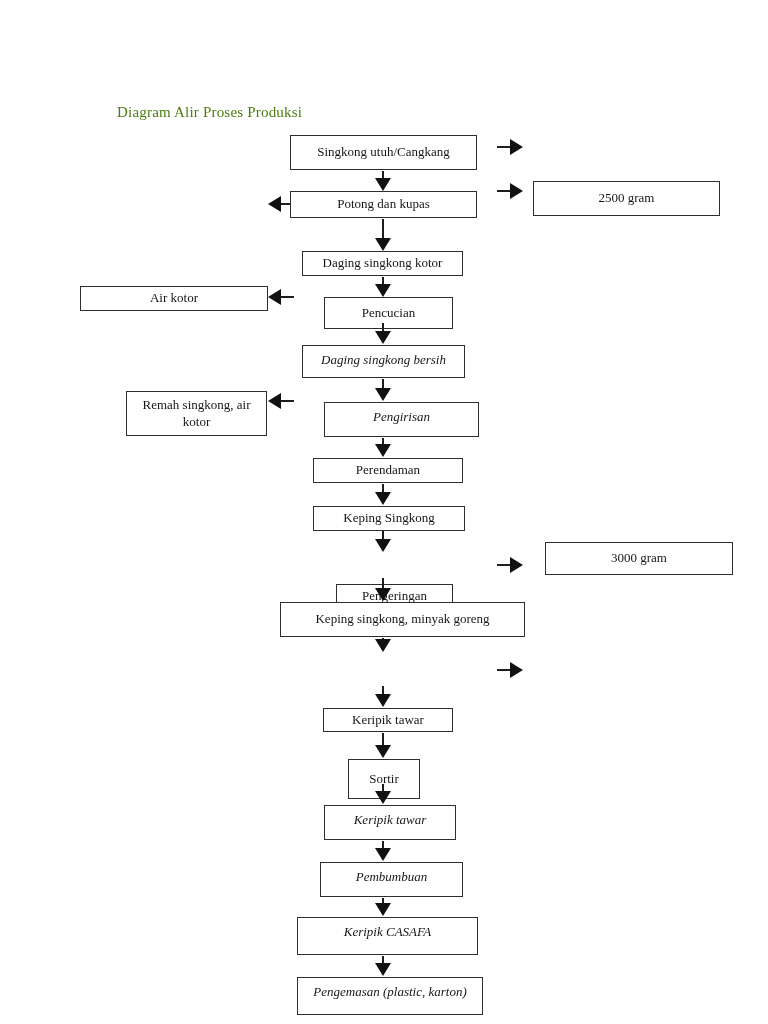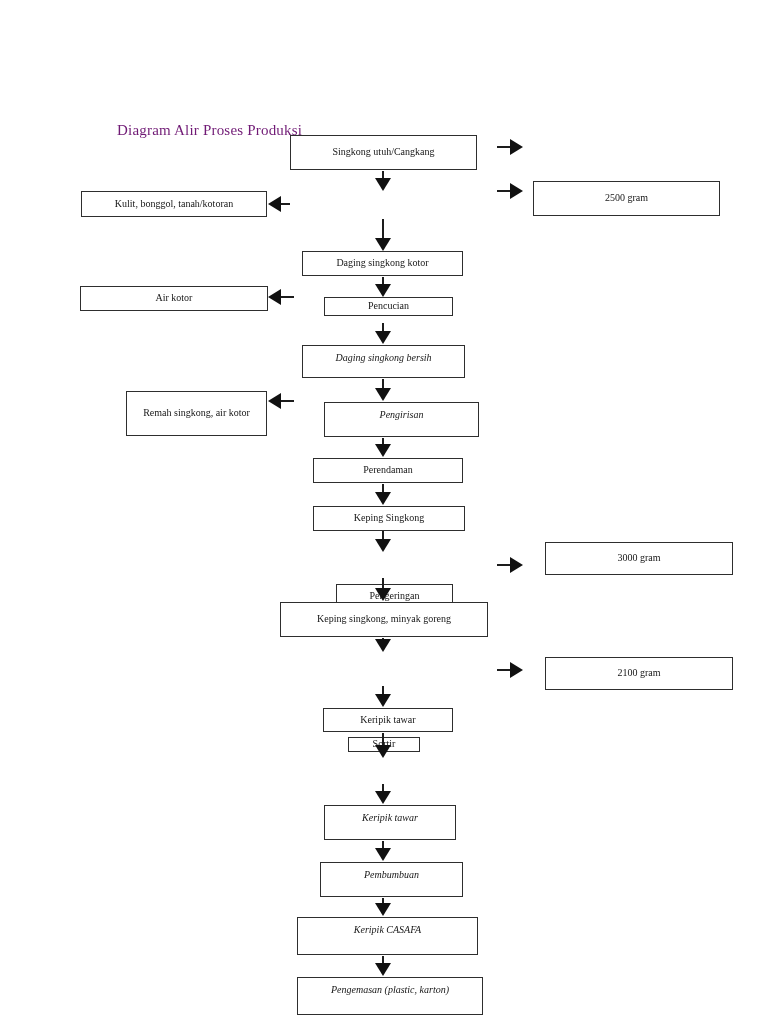--- a/index.html
+++ b/index.html
@@ -1,28 +1,27 @@
 <!DOCTYPE html>
 <html><head>
 <meta charset="utf-8">
 <style>
   html,body{margin:0;padding:0;background:#ffffff;}
   #page{
     position:relative;width:768px;height:1024px;background:#ffffff;
     font-family:"Liberation Serif","DejaVu Serif",serif;color:#141414;overflow:hidden;
   }
   .title{
-    position:absolute;left:117px;top:104px;font-size:15px;letter-spacing:.2px;color:#701a75;
+    position:absolute;left:117px;top:104px;font-size:15px;letter-spacing:.2px;color:#4d7c0f;
     white-space:nowrap;
-    margin-top:18px;
   }
   .node{
     position:absolute;border:1.5px solid #2e2e2e;background:#ffffff;
     display:flex;align-items:center;justify-content:center;text-align:center;
-    font-size:10px;line-height:1.25;padding:0 6px;box-sizing:border-box;color:#161616;
+    font-size:13px;line-height:1.25;padding:0 6px;box-sizing:border-box;color:#161616;
   }
   .node.txt-high{align-items:flex-start;padding-top:6px;font-style:italic;}
   
   .varrow{position:absolute;width:18px;display:flex;flex-direction:column;align-items:center;}
   .varrow .stem{flex:1 1 auto;width:2px;background:#1d1d1d;}
   .varrow .head{width:0;height:0;flex:0 0 auto;
     border-left:8px solid transparent;border-right:8px solid transparent;border-top:13px solid #111;}
   
   .harrow{position:absolute;height:16px;display:flex;align-items:center;}
   .harrow .stem{flex:1 1 auto;height:2px;background:#1d1d1d;}
@@ -32,42 +31,41 @@
     border-top:8px solid transparent;border-bottom:8px solid transparent;border-right:13px solid #111;}
 </style>
 </head>
 <body>
 
 <div id="page">
 
   <div class="title">Diagram Alir Proses Produksi</div>
 
   <div class="node" style="left:290px;top:135px;width:187px;height:35px">Singkong utuh/Cangkang</div>
+  <div class="node" style="left:290px;top:191px;width:187px;height:27px">Potong dan kupas</div>
   <div class="node" style="left:302px;top:251px;width:161px;height:25px">Daging singkong kotor</div>
-  <div class="node" style="left:324px;top:297px;width:129px;height:19px">Pencucian</div>
+  <div class="node" style="left:324px;top:297px;width:129px;height:32px">Pencucian</div>
   <div class="node txt-high" style="left:302px;top:345px;width:163px;height:33px">Daging singkong bersih</div>
   <div class="node txt-high" style="left:324px;top:402px;width:155px;height:35px">Pengirisan</div>
   <div class="node" style="left:313px;top:458px;width:150px;height:25px">Perendaman</div>
   <div class="node" style="left:313px;top:506px;width:152px;height:25px">Keping Singkong</div>
   <div class="node" style="left:336px;top:584px;width:117px;height:24px">Pengeringan</div>
-  <div class="node" style="left:280px;top:602px;width:208px;height:35px">Keping singkong, minyak goreng</div>
+  <div class="node" style="left:280px;top:602px;width:245px;height:35px">Keping singkong, minyak goreng</div>
   <div class="node" style="left:323px;top:708px;width:130px;height:24px">Keripik tawar</div>
-  <div class="node" style="left:348px;top:737px;width:72px;height:15px">Sortir</div>
+  <div class="node" style="left:348px;top:759px;width:72px;height:40px">Sortir</div>
   <div class="node txt-high" style="left:324px;top:805px;width:132px;height:35px">Keripik tawar</div>
   <div class="node txt-high" style="left:320px;top:862px;width:143px;height:35px">Pembumbuan</div>
   <div class="node txt-high" style="left:297px;top:917px;width:181px;height:38px">Keripik CASAFA</div>
   <div class="node txt-high" style="left:297px;top:977px;width:186px;height:38px">Pengemasan (plastic, karton)</div>
 
-  <div class="node" style="left:81px;top:191px;width:186px;height:26px">Kulit, bonggol, tanah/kotoran</div>
   <div class="node" style="left:80px;top:286px;width:188px;height:25px">Air kotor</div>
   <div class="node" style="left:126px;top:391px;width:141px;height:45px">Remah singkong, air kotor</div>
 
   <div class="node" style="left:533px;top:181px;width:187px;height:35px">2500 gram</div>
   <div class="node" style="left:545px;top:542px;width:188px;height:33px">3000 gram</div>
-  <div class="node" style="left:545px;top:657px;width:188px;height:33px">2100 gram</div>
 
   <div class="varrow" style="left:374px;top:171px;height:20px">
       <i class="stem"></i>
       <i class="head"></i>
     </div>
   <div class="varrow" style="left:374px;top:219px;height:32px">
       <i class="stem"></i>
       <i class="head"></i>
     </div>
   <div class="varrow" style="left:374px;top:277px;height:20px">

